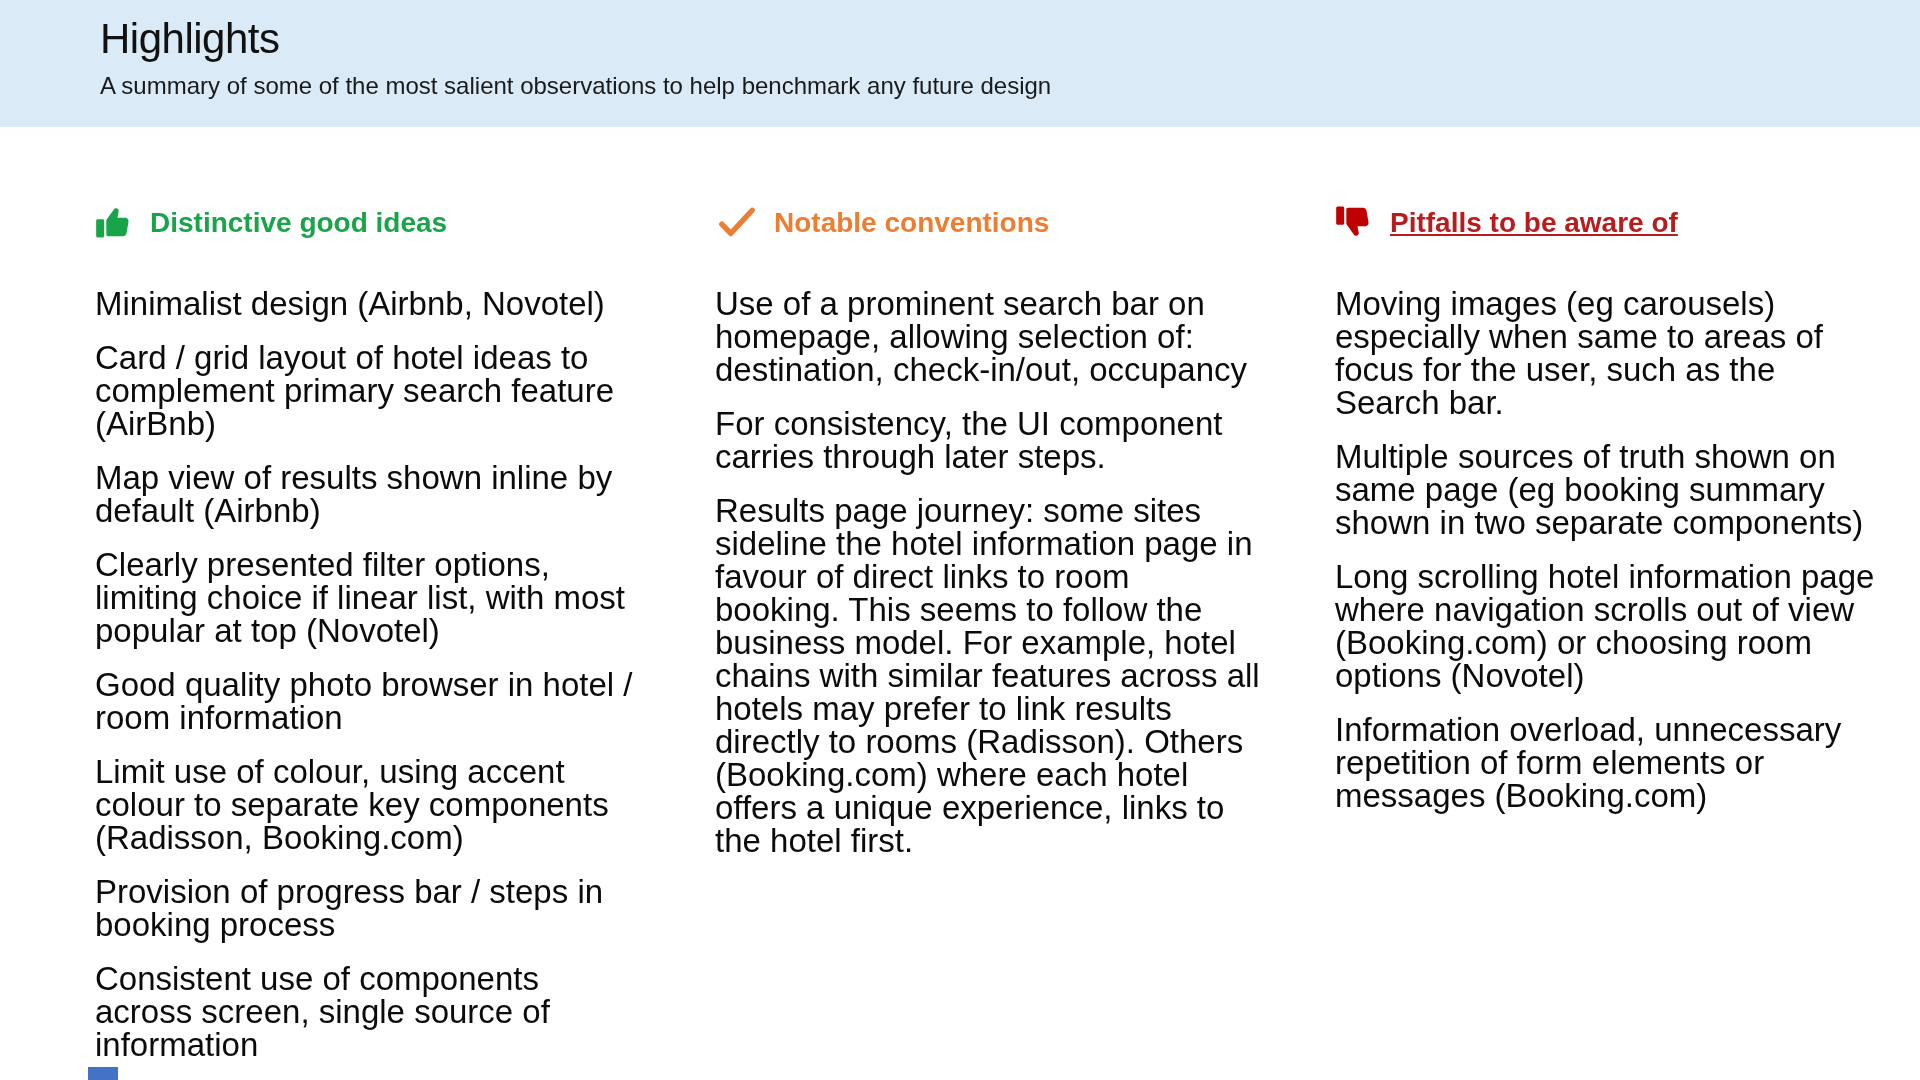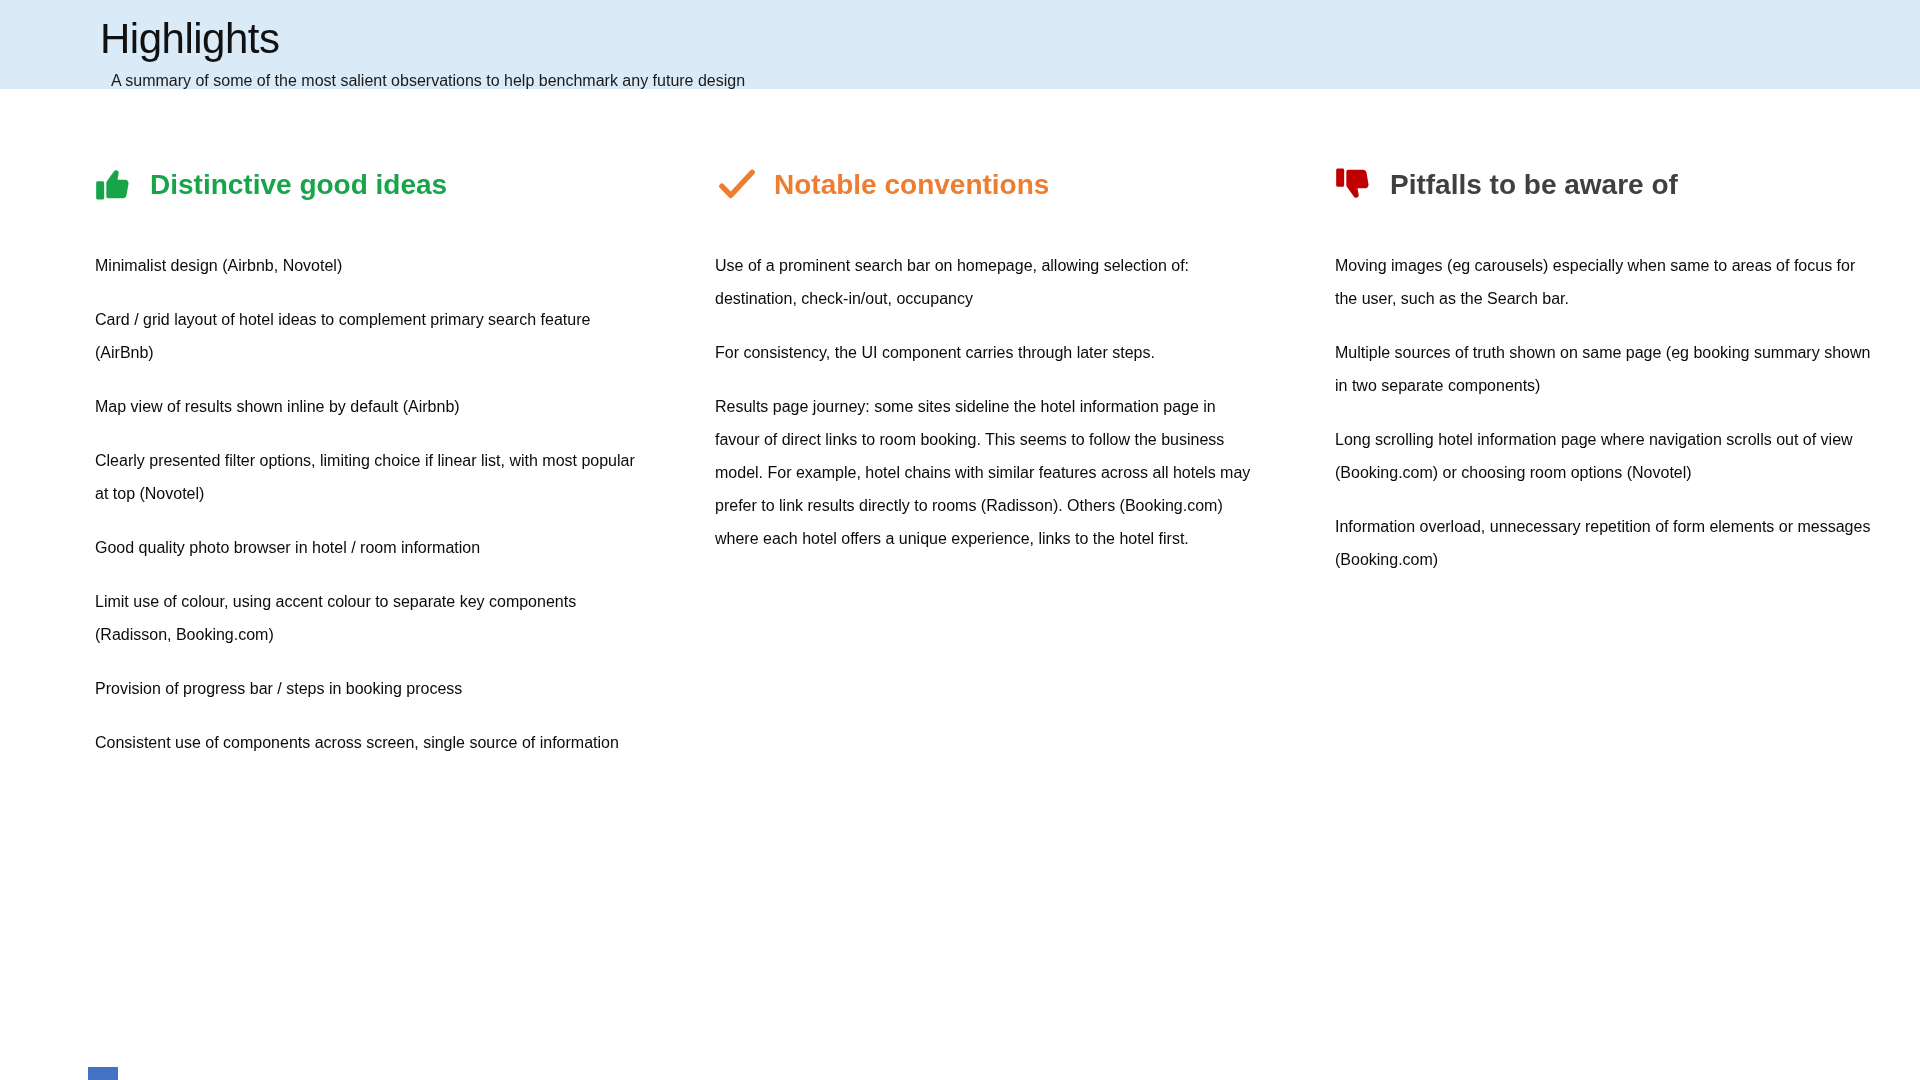--- a/index.html
+++ b/index.html
@@ -6,37 +6,36 @@
   html, body {
     width: 1920px; height: 1080px;
     background: #ffffff;
     font-family: "Liberation Sans", sans-serif;
     color: #0b0b0b;
     overflow: hidden;
     position: relative;
   }
   .header-band {
     width: 100%;
-    height: 89px;
+    height: 127px;
     background: #daeaf6;
     padding: 15px 0 0 100px;
   }
   .page-title {
     font-size: 42px;
     font-weight: 400;
     letter-spacing: -0.5px;
     color: #111111;
     line-height: 1.15;
   }
   .page-subtitle {
-    font-size: 16px;
+    font-size: 24px;
     font-weight: 400;
     color: #1a1a1a;
     margin-top: 9px;
-    margin-left: 11px;
   }
   .main {
     display: grid;
     grid-template-columns: 545px 545px 545px;
     column-gap: 75px;
     padding: 74px 0 0 95px;
   }
   .col-header {
     display: flex;
     align-items: center;
@@ -46,23 +45,23 @@
   }
   .col-header .icon { display: inline-flex; align-items: center; }
   .col-title {
     font-size: 28px;
     font-weight: bold;
     line-height: 1;
     padding-top: 2px;
   }
   .col-title.green  { color: #18a54a; }
   .col-title.orange { color: #ed7d31; }
-  .col-title.red    { color: #404040; }
+  .col-title.red    { color: #b91c1c; text-decoration: underline; }
   .col-body p {
-    font-size: 16px;
+    font-size: 33px;
     line-height: 33px;
     margin: 0 0 21px 0;
     white-space: pre-line;
   }
   .slide-accent {
     position: absolute;
     left: 88px;
     bottom: 0;
     width: 30px;
     height: 13px;

